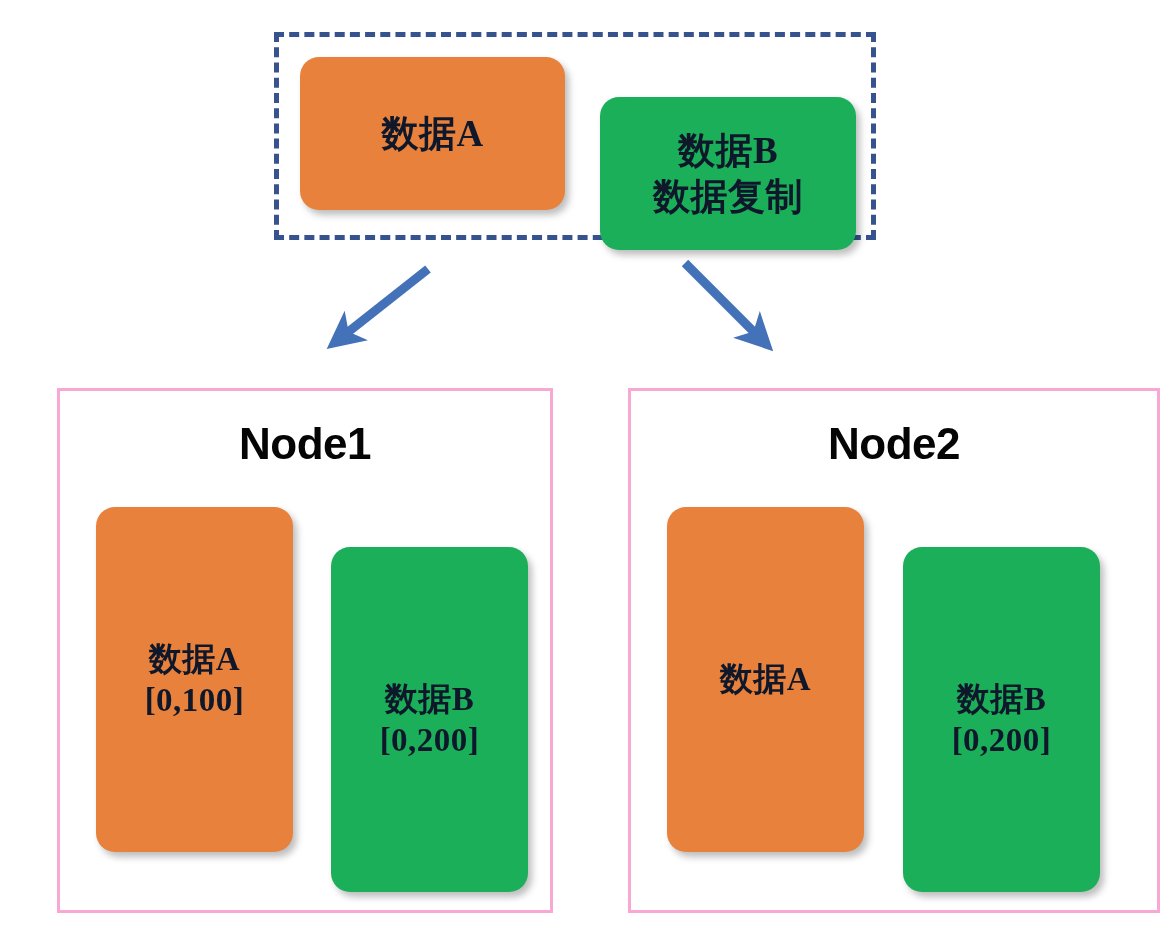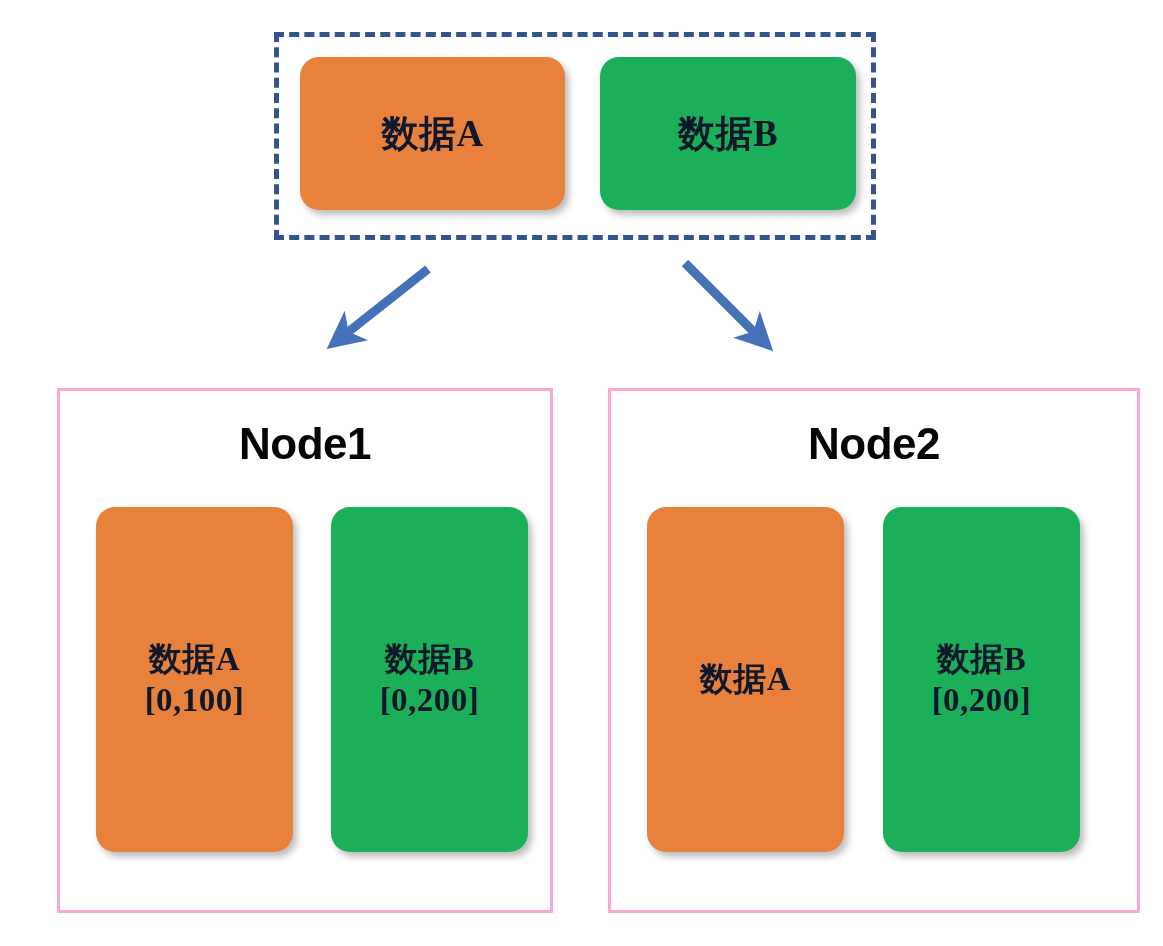--- a/index.html
+++ b/index.html
@@ -40,21 +40,21 @@
     justify-content: center;
     color: #0f172a;
     text-align: center;
     box-shadow: 4px 5px 7px rgba(0,0,0,0.26);
     font-weight: bold;
     line-height: 1.22;
     letter-spacing: 0.5px;
     border-radius: 19px;
   }
   .orange { background: #E8813C; }
-  .green  { background: #1CAF59; }
+  .green  { background: #1CAF59; margin-top: 40px; }
 
   
   .top-box {
     top: 57px;
     height: 153px;
     font-size: 37px;
     font-family: "Liberation Serif", "DejaVu Serif", serif;
   }
   #top-box-a { left: 300px; width: 265px; }
   #top-box-b { left: 600px; width: 256px; }
@@ -70,21 +70,21 @@
   
   .node-panel {
     position: absolute;
     box-sizing: border-box;
     border: 3px solid #f9a8d4;
     background: #ffffff;
     top: 388px;
     height: 525px;
   }
   #node-panel-1 { left: 57px;  width: 496px; }
-  #node-panel-2 { left: 608px; width: 532px; }
+  #node-panel-2 { left: 628px; width: 532px; }
 
   .node-title {
     position: absolute;
     top: 28px;
     left: 0;
     width: 100%;
     text-align: center;
     font-size: 44px;
     font-weight: bold;
     color: #050505;
@@ -114,20 +114,21 @@
 <div id="canvas">
 
   <div class="dashed-group"></div>
 
   <div class="data-box orange top-box" id="top-box-a">
     <span class="nb-label">数据A</span>
   </div>
 
   <div class="data-box green top-box" id="top-box-b">
     <span class="nb-label">数据B</span>
+    <span class="nb-label">数据复制</span>
   </div>
 
   <svg class="arrow-svg" id="arrow-left-wrap" viewBox="0 0 140 110">
     <defs>
       <marker id="head-left" markerWidth="4.2" markerHeight="4.2" refX="2.6" refY="2.1" orient="auto">
         <path d="M0,0 L4.2,2.1 L0,4.2 L1.1,2.1 Z" fill="#4472B8"></path>
       </marker>
     </defs>
     <line x1="118" y1="19" x2="28" y2="90" stroke="#4472B8" stroke-width="9" marker-end="url(#head-left)"></line>
   </svg>

